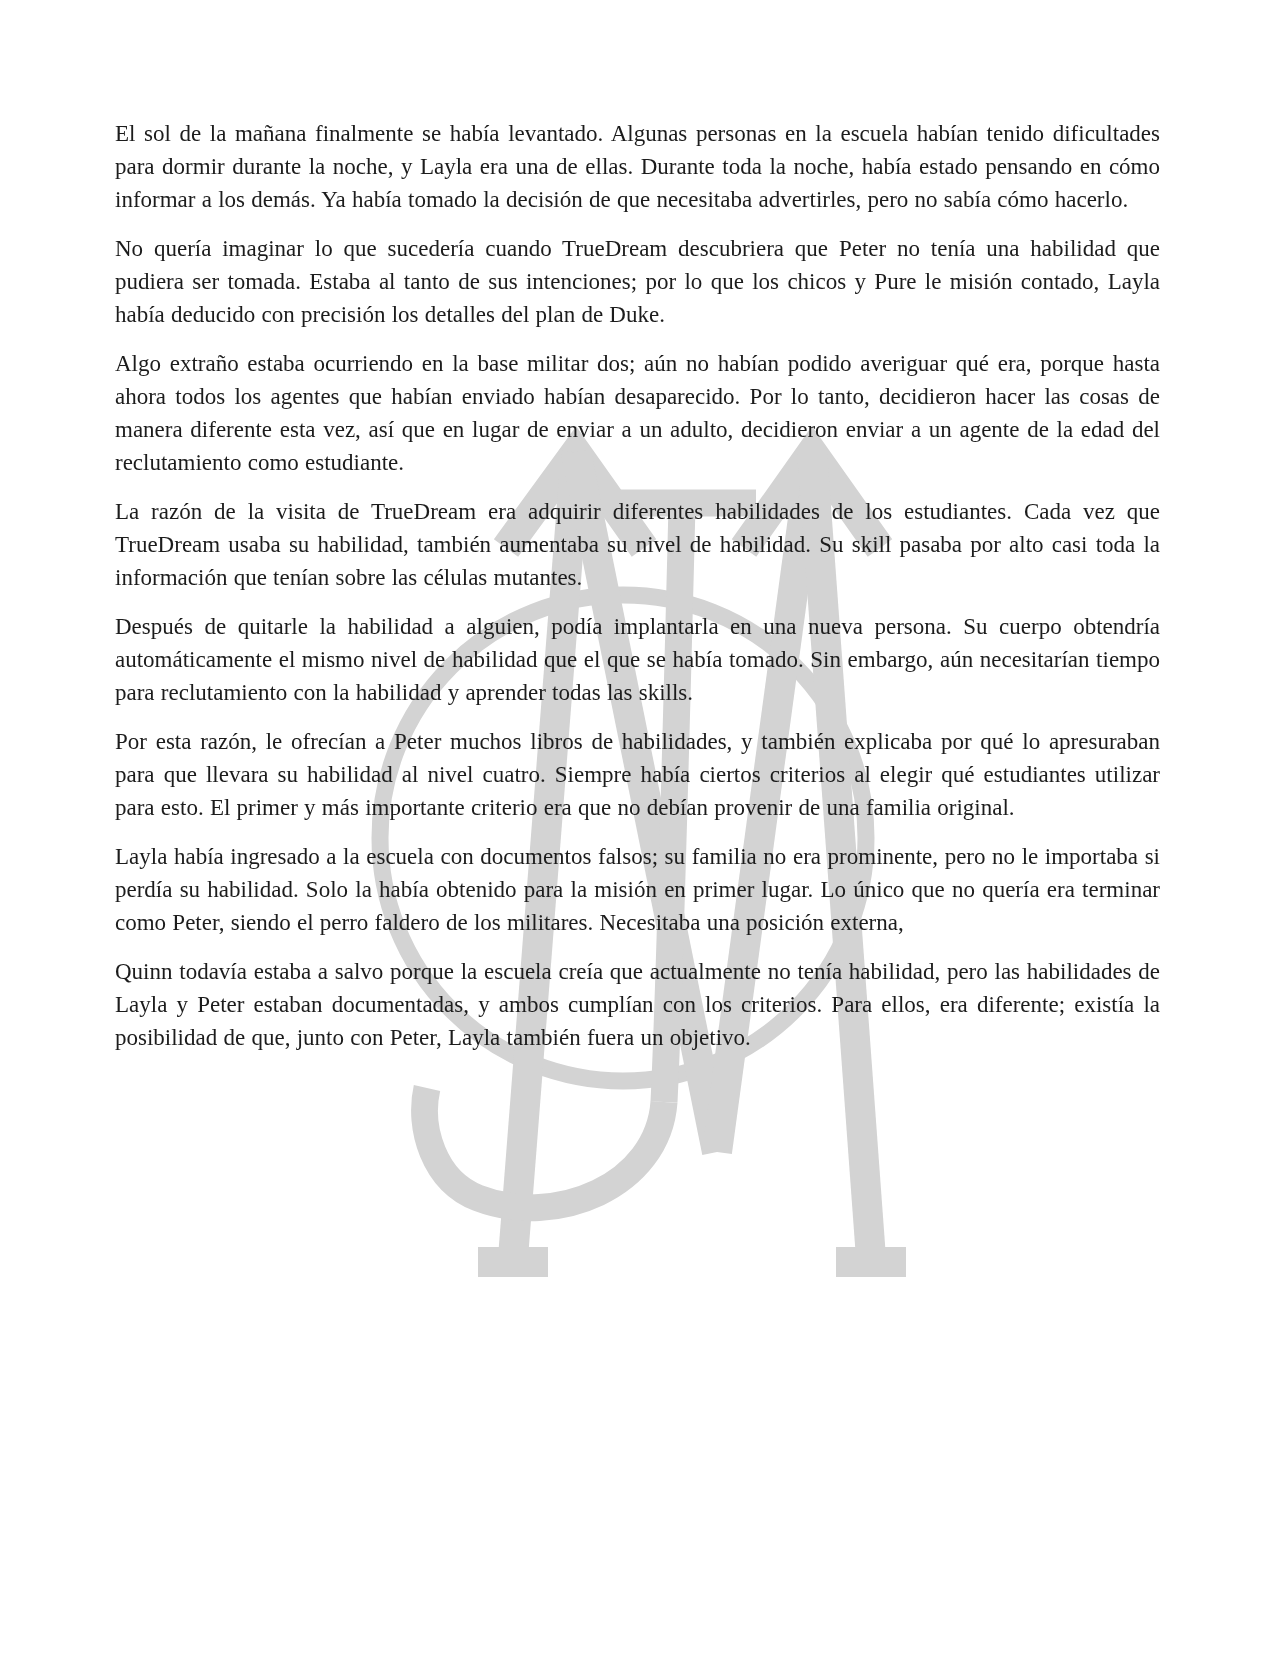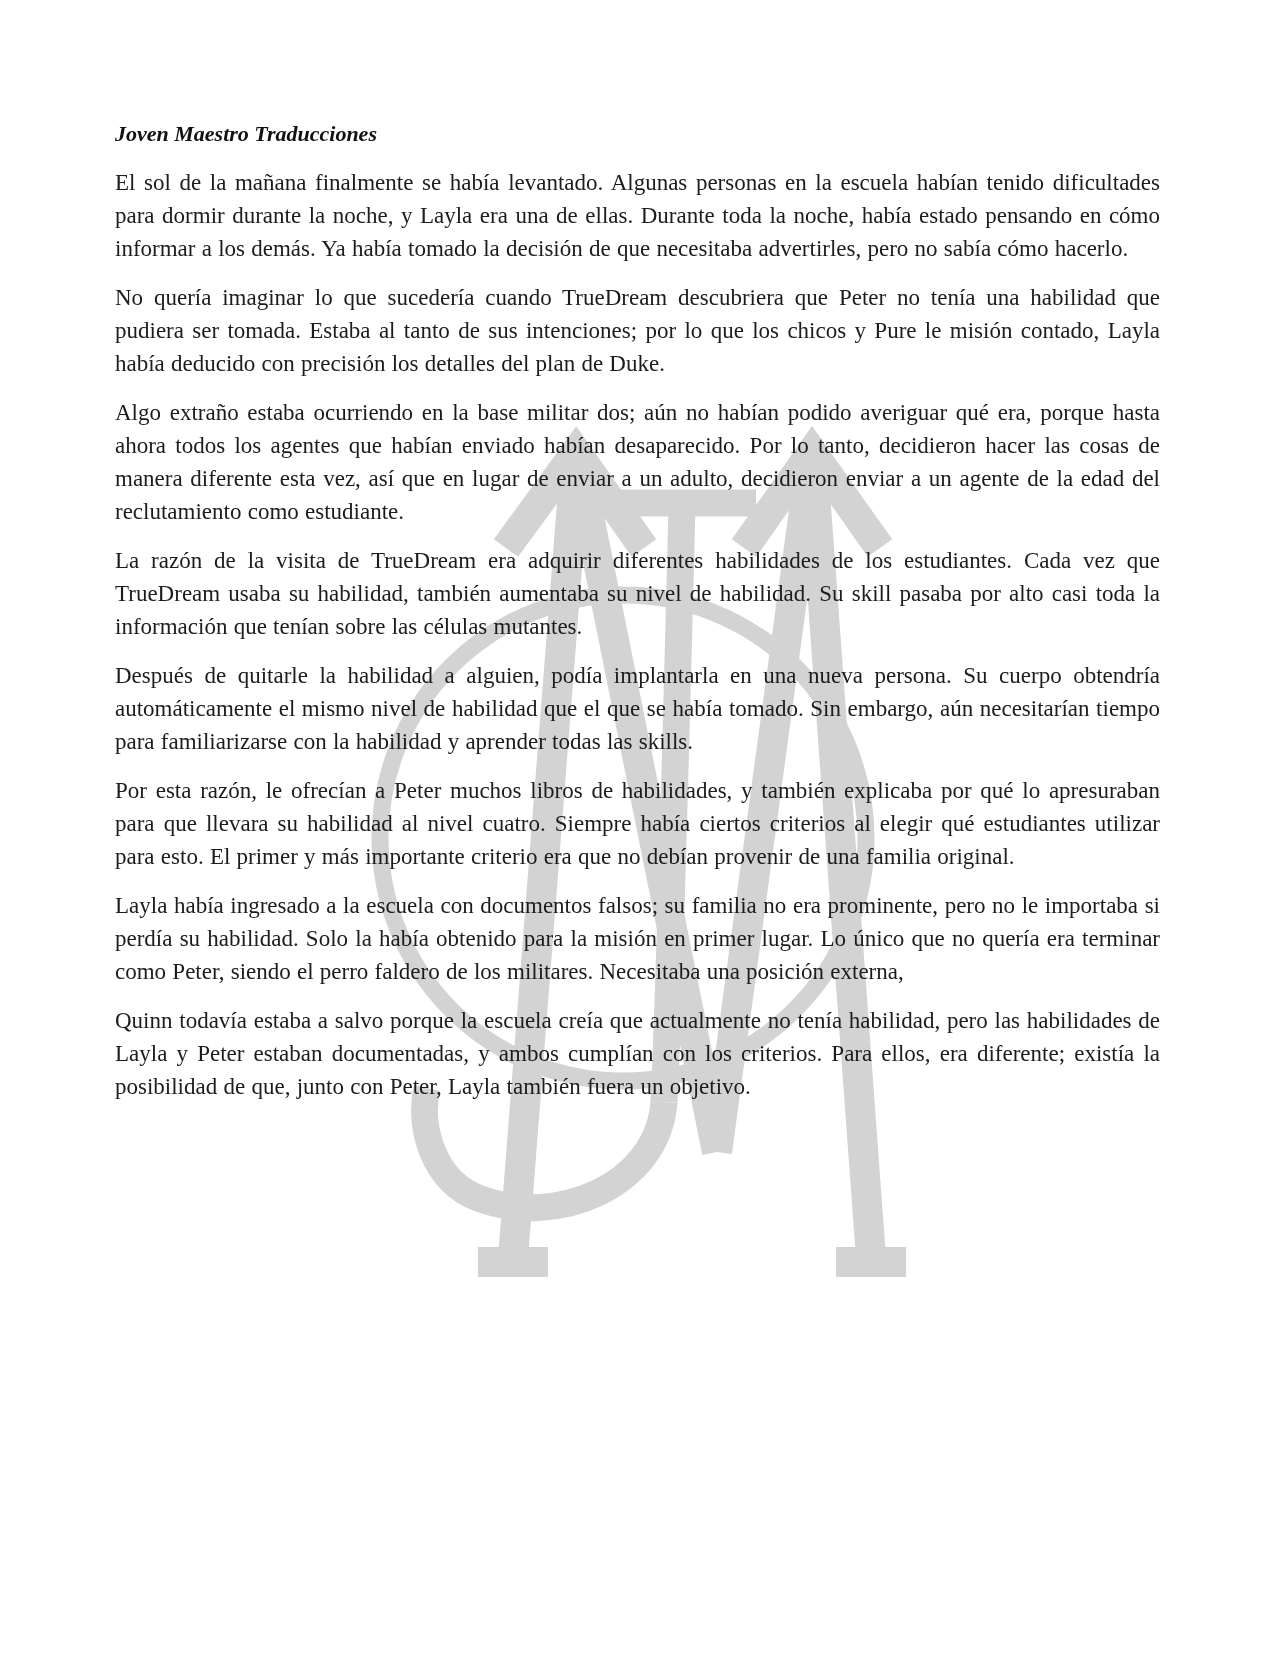--- a/index.html
+++ b/index.html
@@ -71,26 +71,25 @@
 
       <g stroke-width="27">
         <path d="M608 503 L756 503"></path>
         <path d="M682 506 C676 740 670 980 664 1102"></path>
         <path d="M664 1102 C658 1186 556 1228 478 1198 C434 1181 418 1128 427 1088"></path>
       </g>
     </g>
   </svg>
 
   <main class="content">
-    <h1 class="doc-title">Joven Maestro Traducciones</h1>
     <div>
         <p class="para">El sol de la mañana finalmente se había levantado. Algunas personas en la escuela habían tenido dificultades para dormir durante la noche, y Layla era una de ellas. Durante toda la noche, había estado pensando en cómo informar a los demás. Ya había tomado la decisión de que necesitaba advertirles, pero no sabía cómo hacerlo.</p>
         <p class="para">No quería imaginar lo que sucedería cuando TrueDream descubriera que Peter no tenía una habilidad que pudiera ser tomada. Estaba al tanto de sus intenciones; por lo que los chicos y Pure le misión contado, Layla había deducido con precisión los detalles del plan de Duke.</p>
         <p class="para">Algo extraño estaba ocurriendo en la base militar dos; aún no habían podido averiguar qué era, porque hasta ahora todos los agentes que habían enviado habían desaparecido. Por lo tanto, decidieron hacer las cosas de manera diferente esta vez, así que en lugar de enviar a un adulto, decidieron enviar a un agente de la edad del reclutamiento como estudiante.</p>
         <p class="para">La razón de la visita de TrueDream era adquirir diferentes habilidades de los estudiantes. Cada vez que TrueDream usaba su habilidad, también aumentaba su nivel de habilidad. Su skill pasaba por alto casi toda la información que tenían sobre las células mutantes.</p>
-        <p class="para">Después de quitarle la habilidad a alguien, podía implantarla en una nueva persona. Su cuerpo obtendría automáticamente el mismo nivel de habilidad que el que se había tomado. Sin embargo, aún necesitarían tiempo para familiarizarse con la habilidad y aprender todas las skills.</p>
+        <p class="para">Después de quitarle la habilidad a alguien, podía implantarla en una nueva persona. Su cuerpo obtendría automáticamente el mismo nivel de habilidad que el que se había tomado. Sin embargo, aún necesitarían tiempo para reclutamiento con la habilidad y aprender todas las skills.</p>
         <p class="para">Por esta razón, le ofrecían a Peter muchos libros de habilidades, y también explicaba por qué lo apresuraban para que llevara su habilidad al nivel cuatro. Siempre había ciertos criterios al elegir qué estudiantes utilizar para esto. El primer y más importante criterio era que no debían provenir de una familia original.</p>
         <p class="para">Layla había ingresado a la escuela con documentos falsos; su familia no era prominente, pero no le importaba si perdía su habilidad. Solo la había obtenido para la misión en primer lugar. Lo único que no quería era terminar como Peter, siendo el perro faldero de los militares. Necesitaba una posición externa,</p>
         <p class="para">Quinn todavía estaba a salvo porque la escuela creía que actualmente no tenía habilidad, pero las habilidades de Layla y Peter estaban documentadas, y ambos cumplían con los criterios. Para ellos, era diferente; existía la posibilidad de que, junto con Peter, Layla también fuera un objetivo.</p>
       </div>
   </main>
 
 </div>
 
 </body></html>

